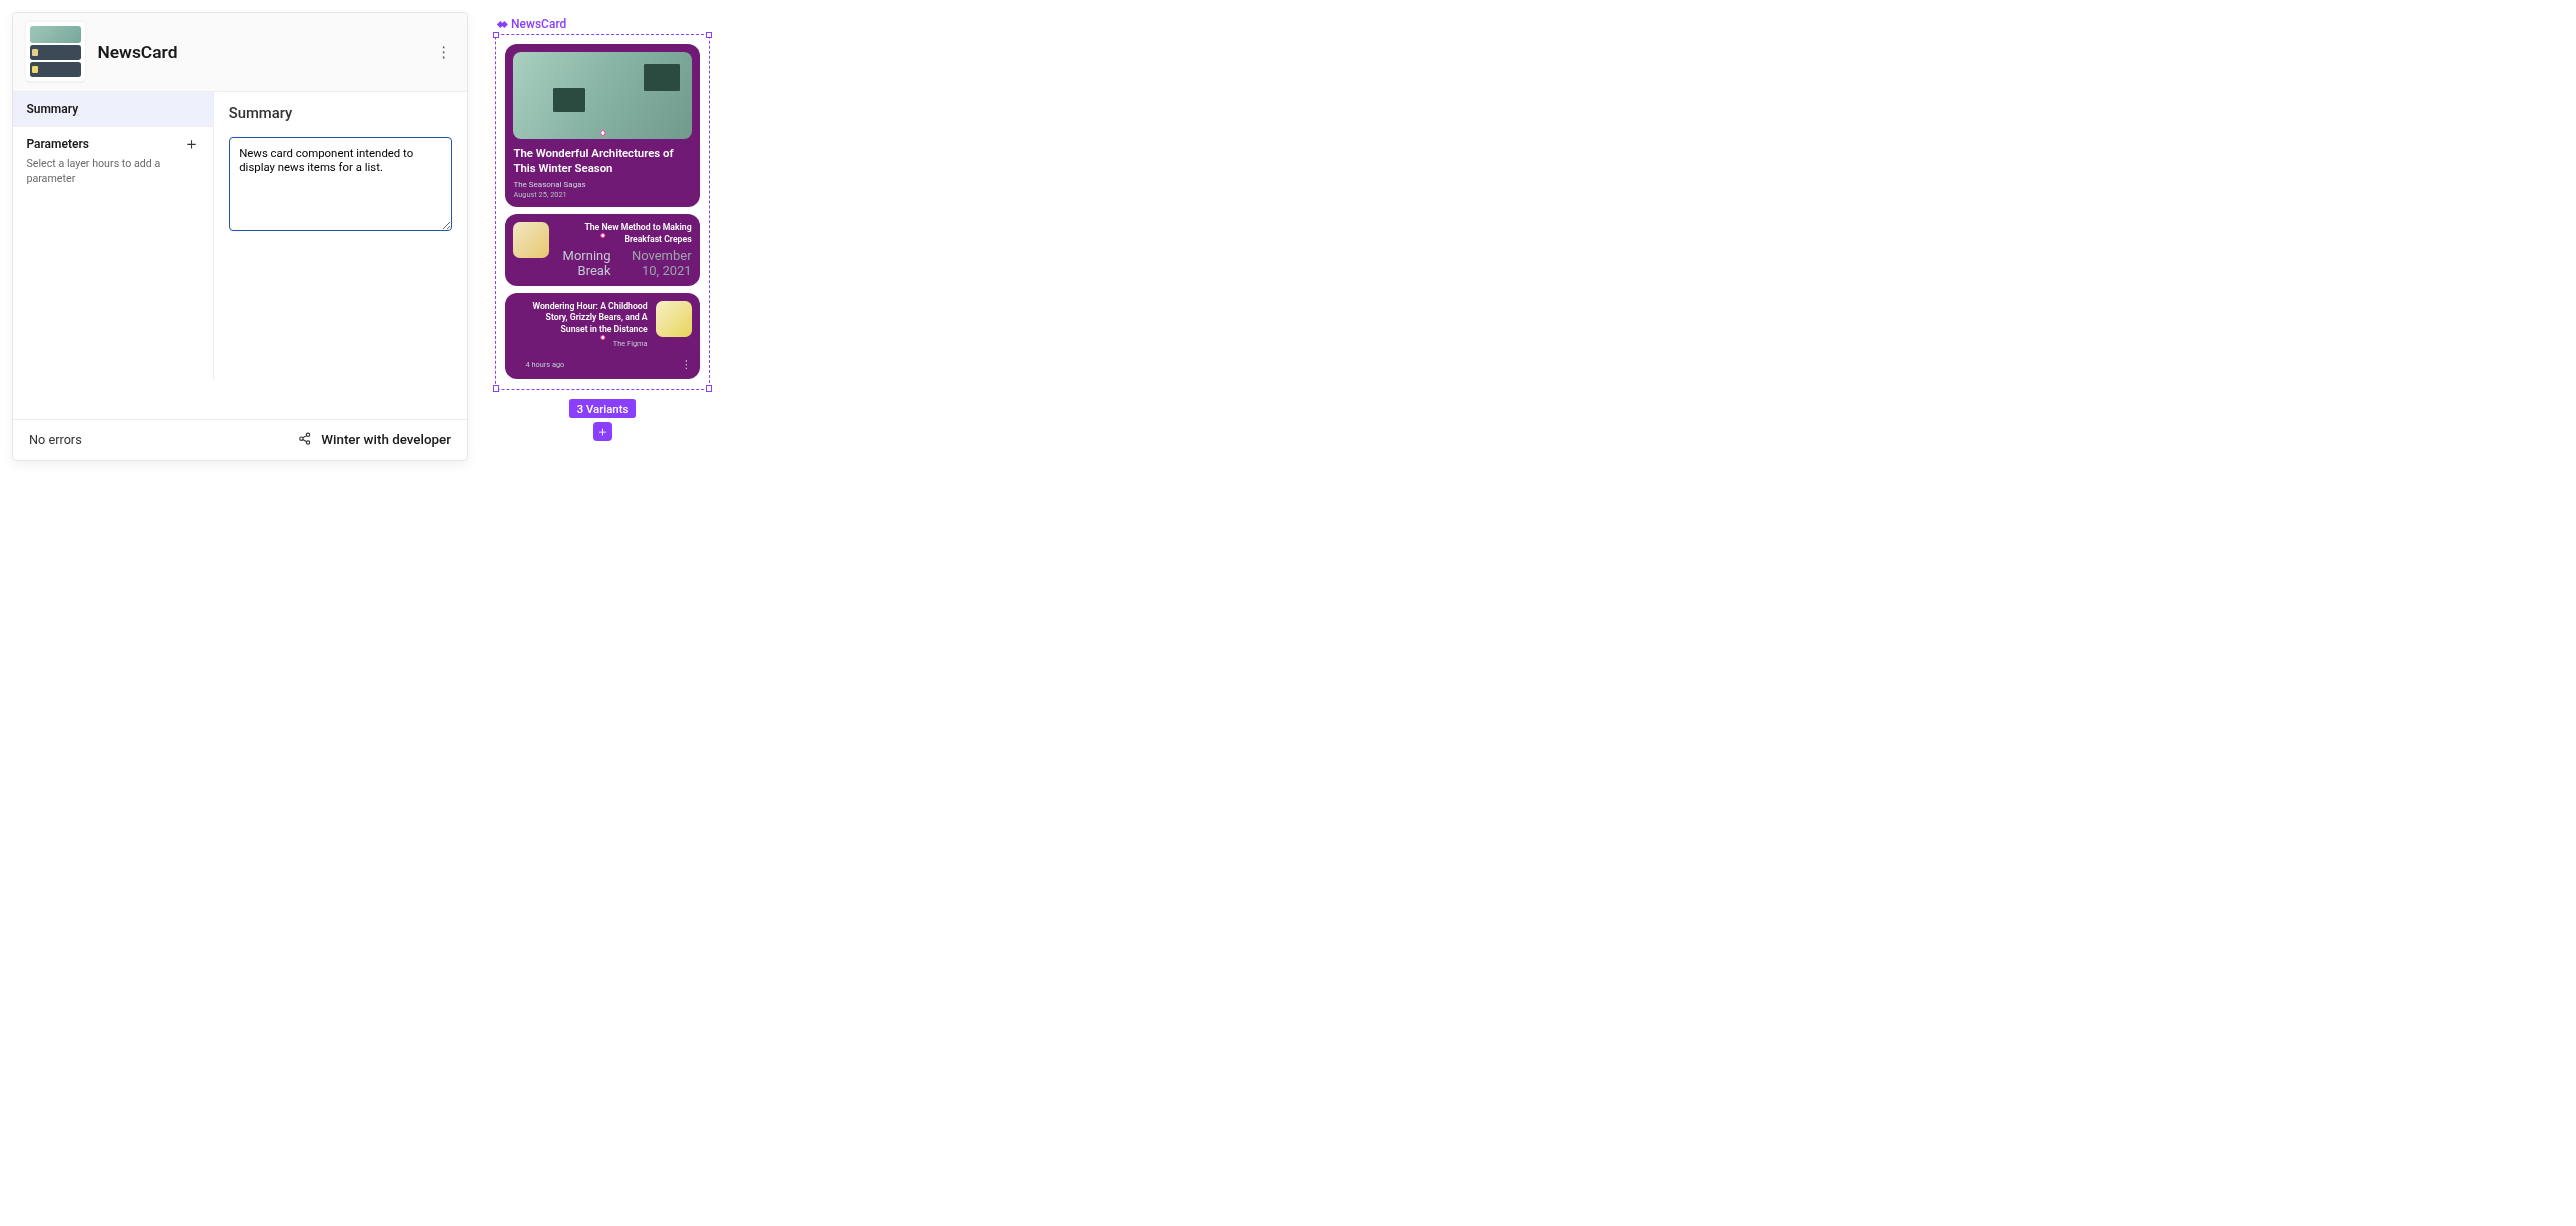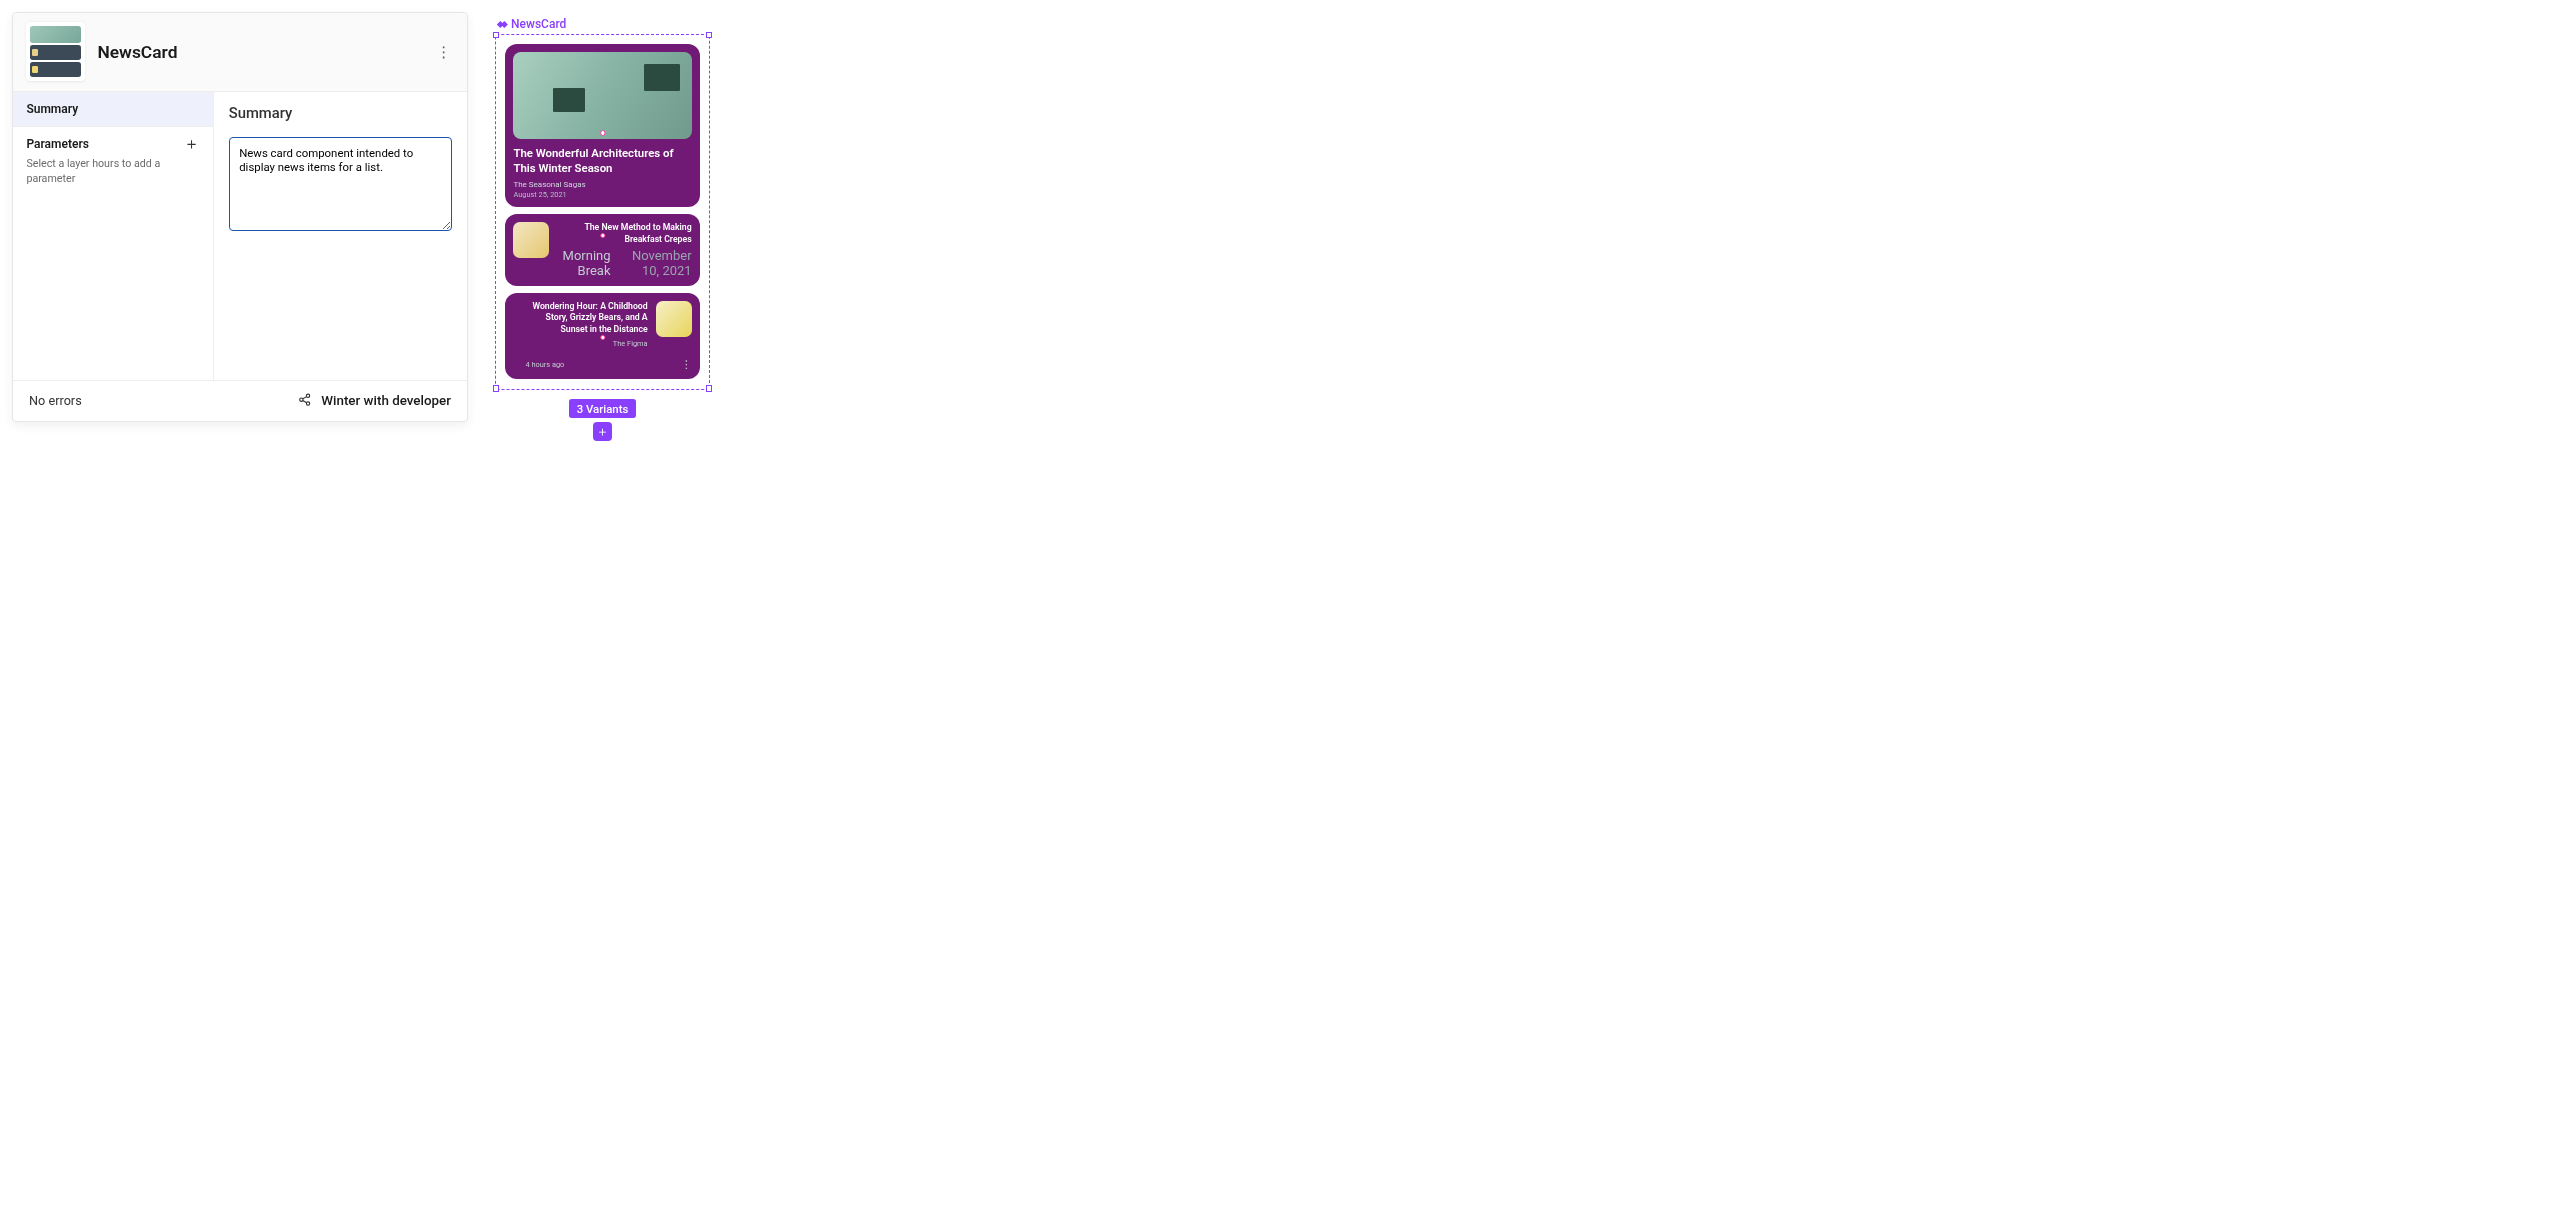--- a/index.html
+++ b/index.html
@@ -175,20 +175,21 @@
     resize: both;
     outline: none;
   }
 
   .panel-footer {
     display: flex;
     align-items: center;
     justify-content: space-between;
     padding: 12px 16px;
     border-top: 0.7px solid #eee;
+    margin-top: 39px;
   }
   .footer-status { font-size: 12.7px; color: #333; }
   .footer-share {
     display: flex;
     align-items: center;
     gap: 9.4px;
     font-size: 13.4px;
     font-weight: 500;
     cursor: pointer;
   }

